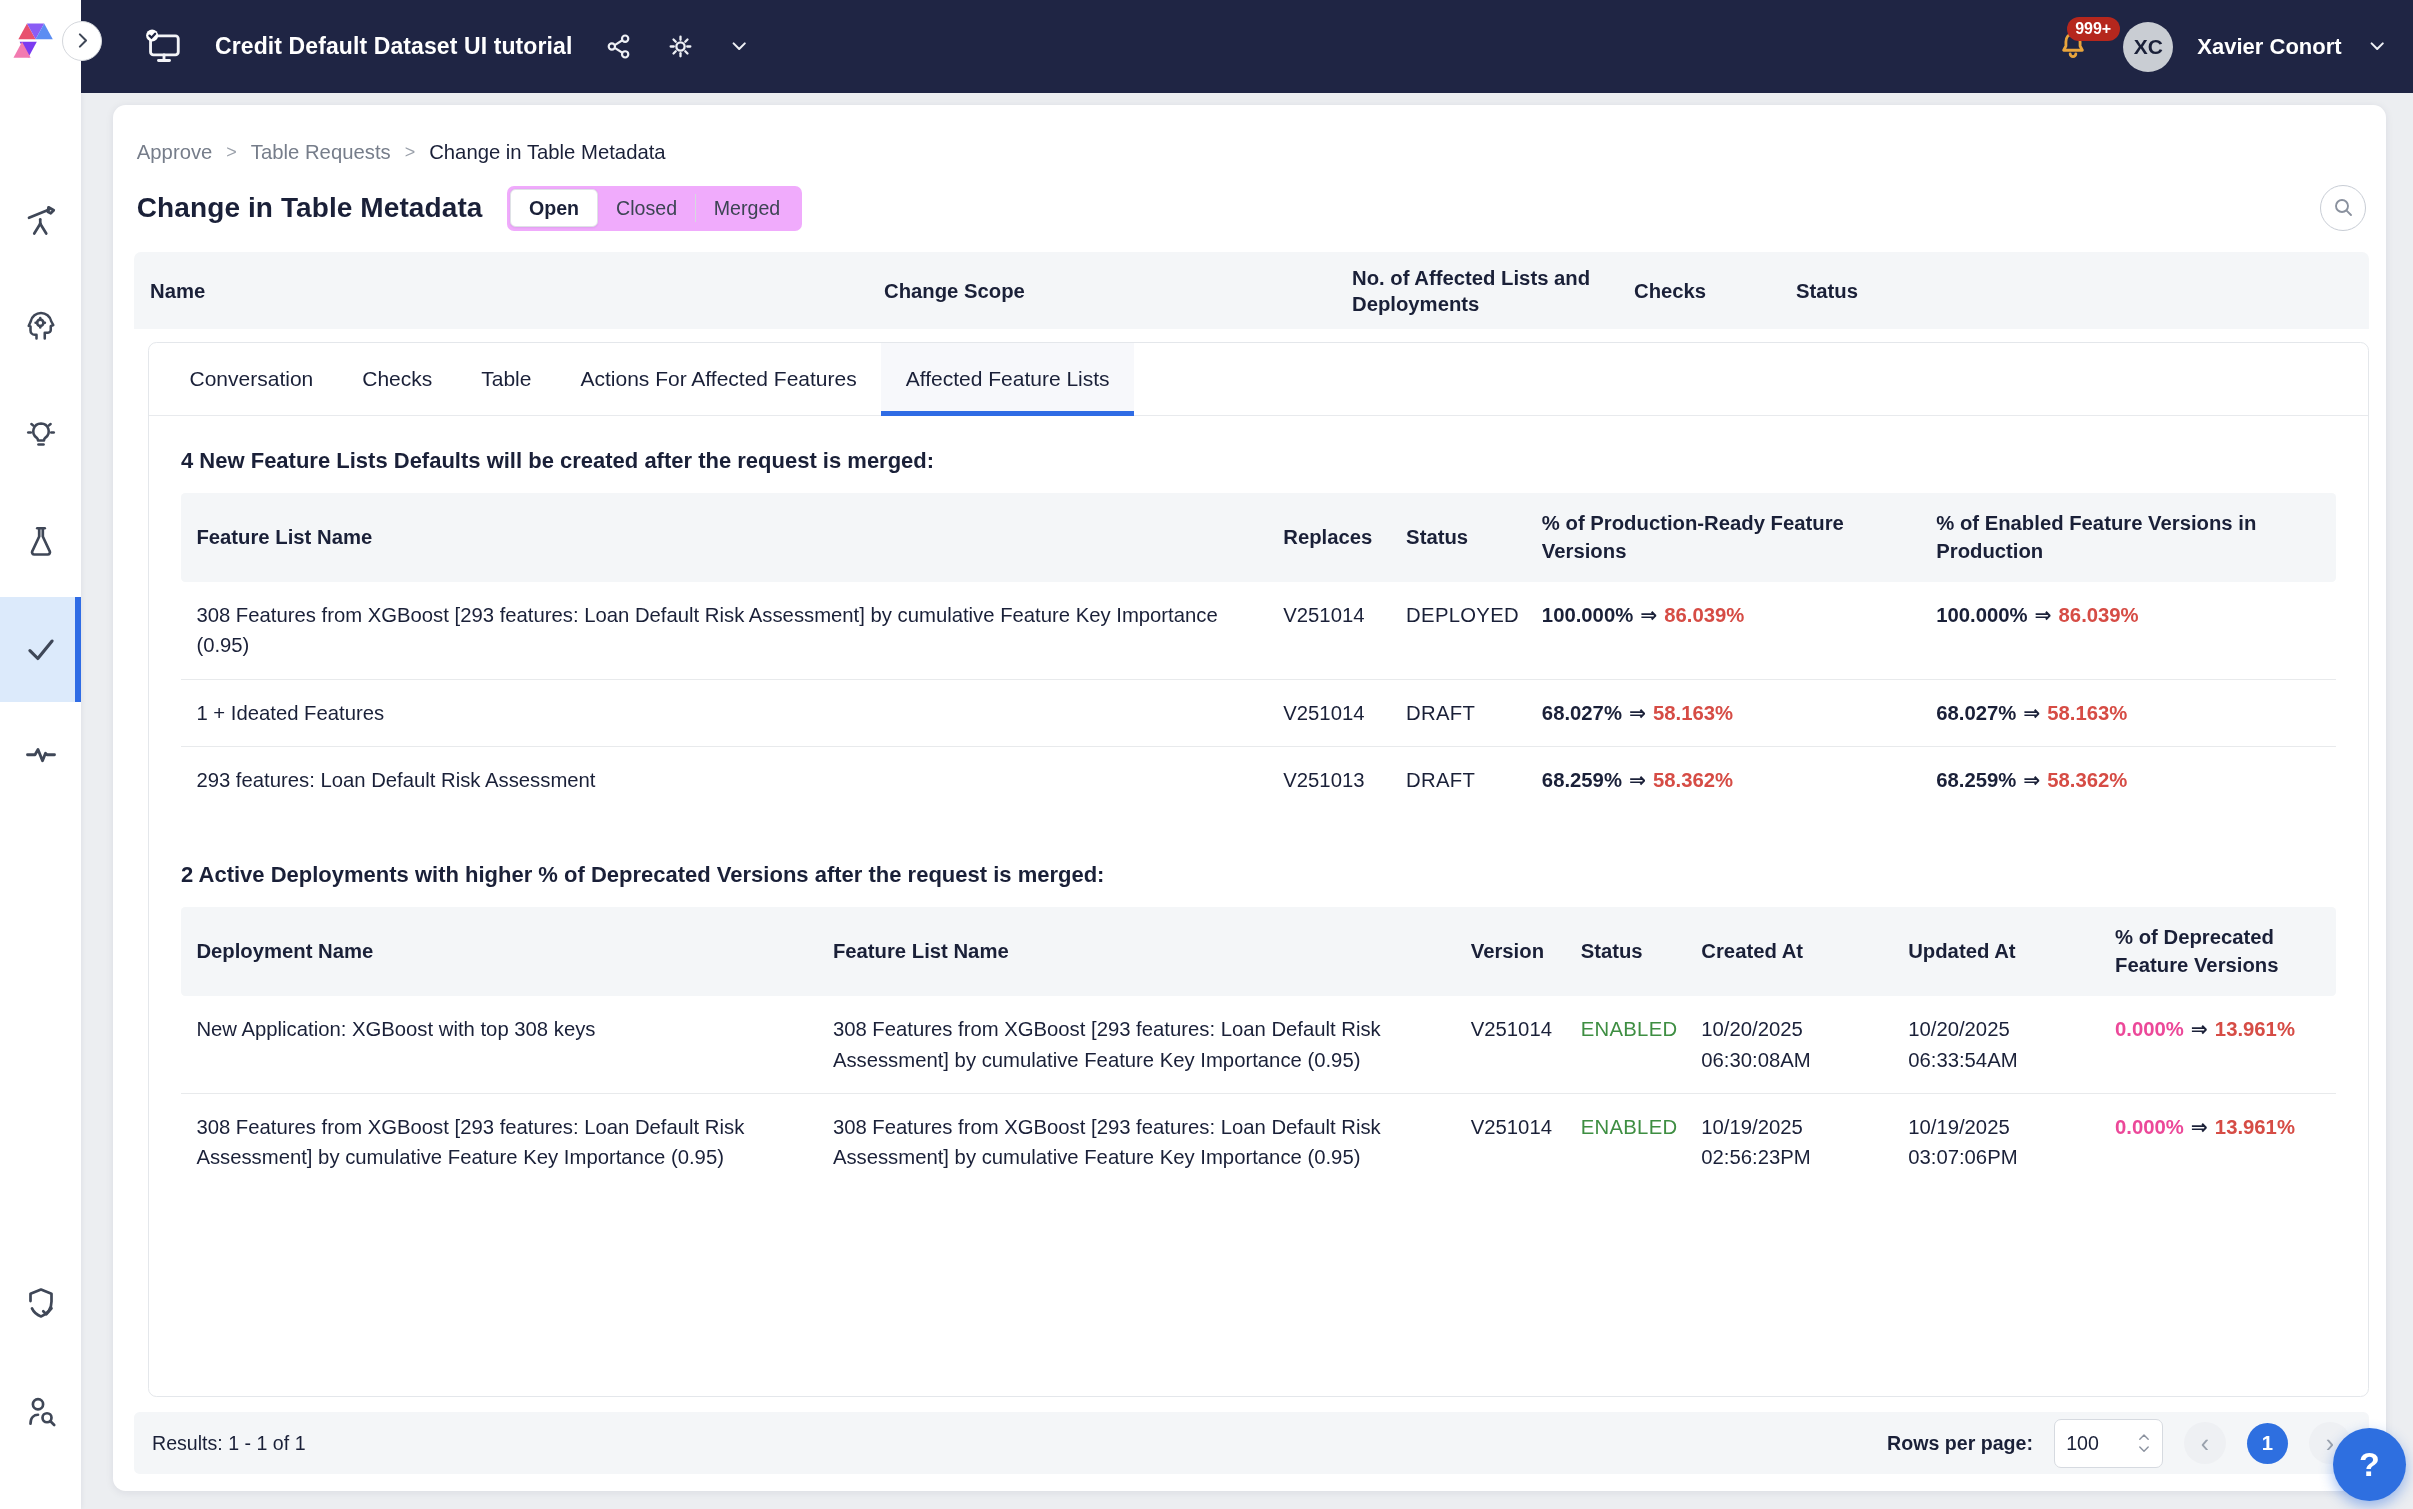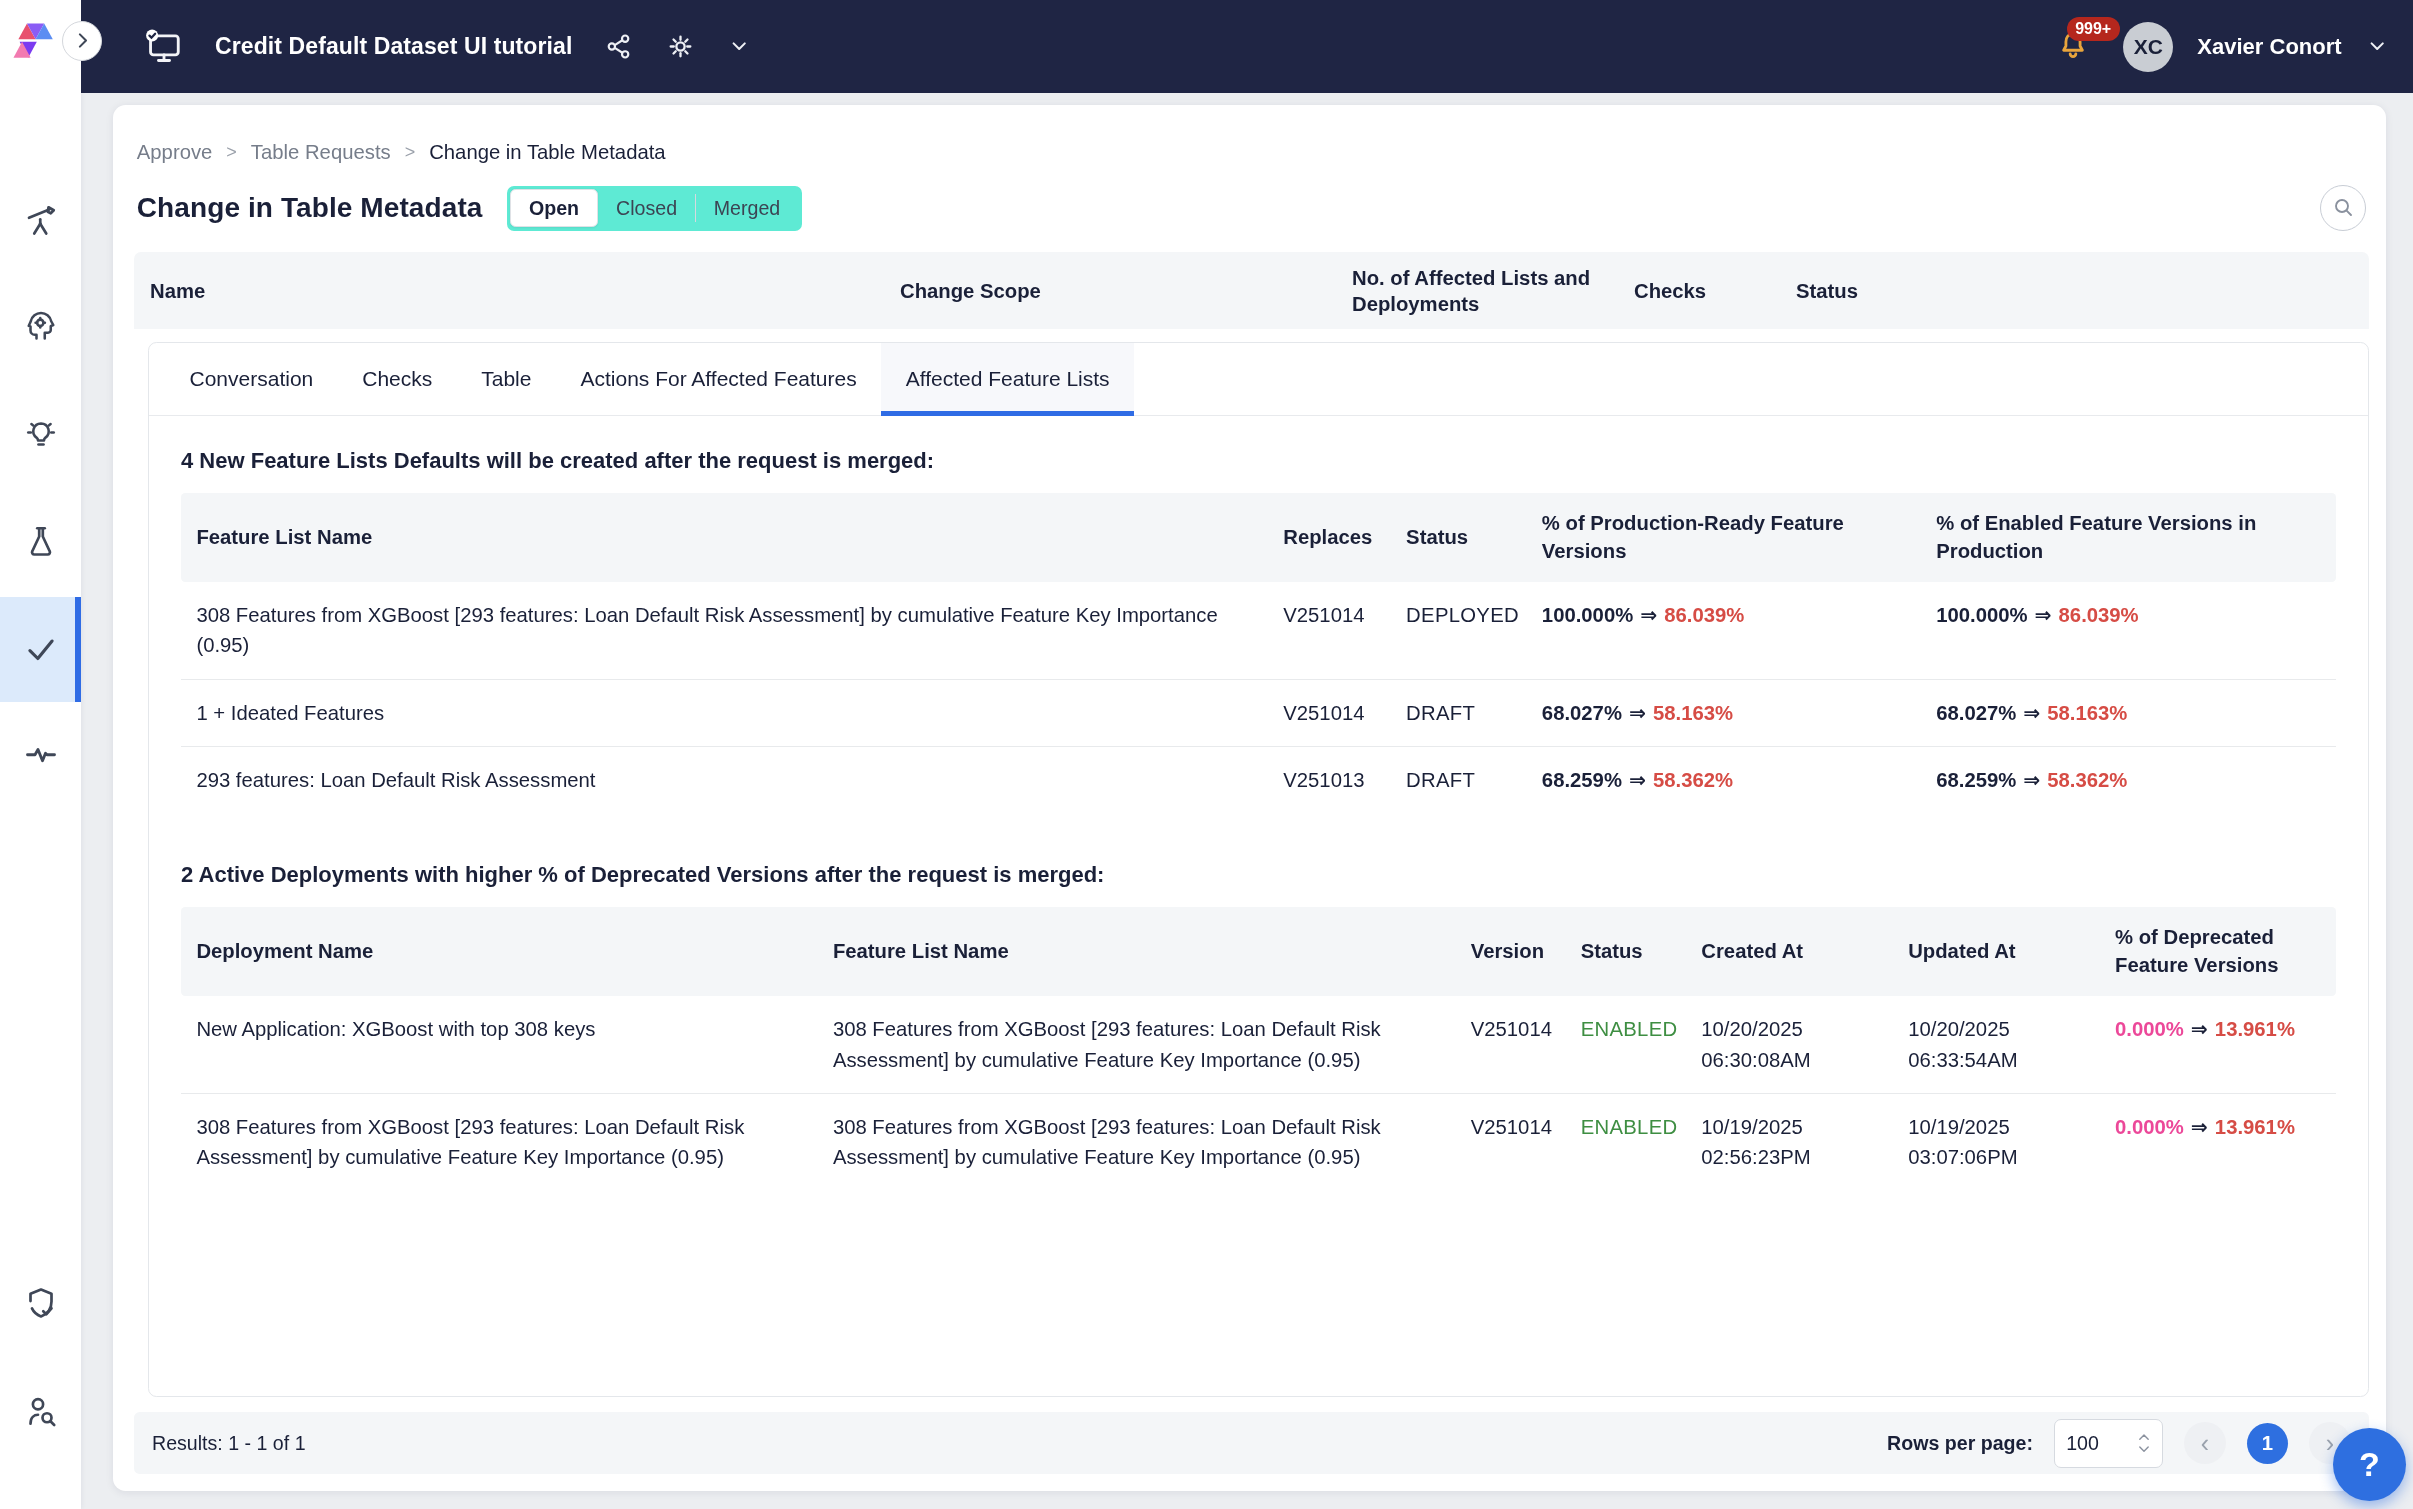--- a/index.html
+++ b/index.html
@@ -36,32 +36,32 @@
   .main { position:absolute; left:81px; top:93px; right:0; bottom:0; background:#eceef1; }
   .card { position:absolute; left:32px; top:12px; width:2273px; height:1386px; background:#fff;
     border-radius:12.6px; box-shadow:0 1.4px 8.4px rgba(20,30,60,.08); padding:0 17px 0 21px; }
 
   .breadcrumb { display:flex; align-items:center; gap:14px; padding:36px 2.8px 0; font-size:20.3px; color:#767d8a; }
   .crumb-current { color:#1a2038; }
   .crumb-sep { color:#9aa0aa; font-size:18px; }
 
   .title-row { display:flex; align-items:center; padding:21px 2.8px 0; }
   .page-title { font-size:28px; font-weight:700; letter-spacing:0.1px; }
-  .seg { display:flex; align-items:center; background:#5eead4; border-radius:7px; padding:3.5px; margin-left:24px; height:45px; }
+  .seg { display:flex; align-items:center; background:#f0abfc; border-radius:7px; padding:3.5px; margin-left:24px; height:45px; }
   .seg-btn { display:flex; align-items:center; padding:0 18px; height:38px; font-size:19.6px; color:#3c4453; font-weight:500; }
   .seg-btn.active { background:#fff; border:0.7px solid #dfe2e6; border-radius:5.6px; font-weight:700; color:#1a2038;
     box-shadow:0 0.7px 2.1px rgba(20,30,60,.08); }
   .seg-divider { width:0.7px; height:28px; background:#d6d9de; }
   .search-btn { margin-left:auto; width:46px; height:46px; border-radius:50%; background:#fff;
     border:1.4px solid #c8cdd5; display:flex; align-items:center; justify-content:center; }
 
   .request-header { position:relative; margin-top:21px; height:77px; background:#f4f6f8; border-radius:7px 7px 0 0;
     font-size:20.3px; font-weight:600; color:#1a2038; }
   .rh-label { position:absolute; top:50%; transform:translateY(-50%); }
-  .rh-name { left:16px; } .rh-scope { left:766px; }
+  .rh-name { left:16px; } .rh-scope { left:750px; }
   .rh-lists { left:1218px; width:252px; line-height:1.3; }
   .rh-checks { left:1500px; } .rh-status { left:1662px; }
 
   
   .detail-panel { margin:12.6px 0 0 14px; width:2221px; height:1055px; border:0.7px solid #e4e7eb; border-radius:8.4px;
     background:#fff; overflow:hidden; }
   .tab-bar { display:flex; height:73px; border-bottom:1.4px solid #e8eaed; }
   .tab { display:flex; align-items:center; padding:0 24.5px; font-size:21px; color:#1a2038; position:relative; }
   .tab.active { background:#f7f8fb; font-weight:500; }
   .tab.active::after { content:""; position:absolute; left:0; right:0; bottom:-1.4px; height:4.9px; background:#2f6ce5; }

